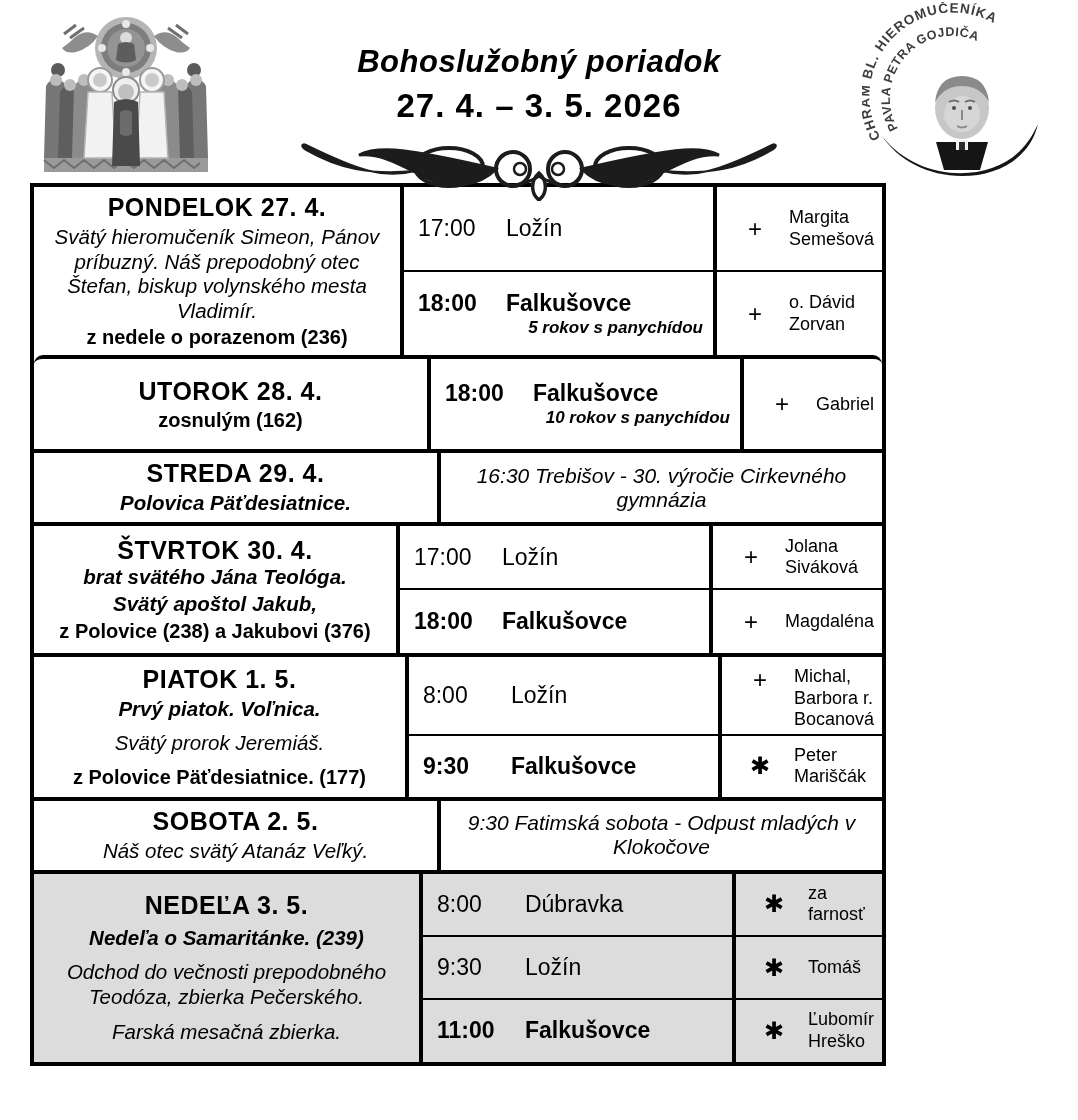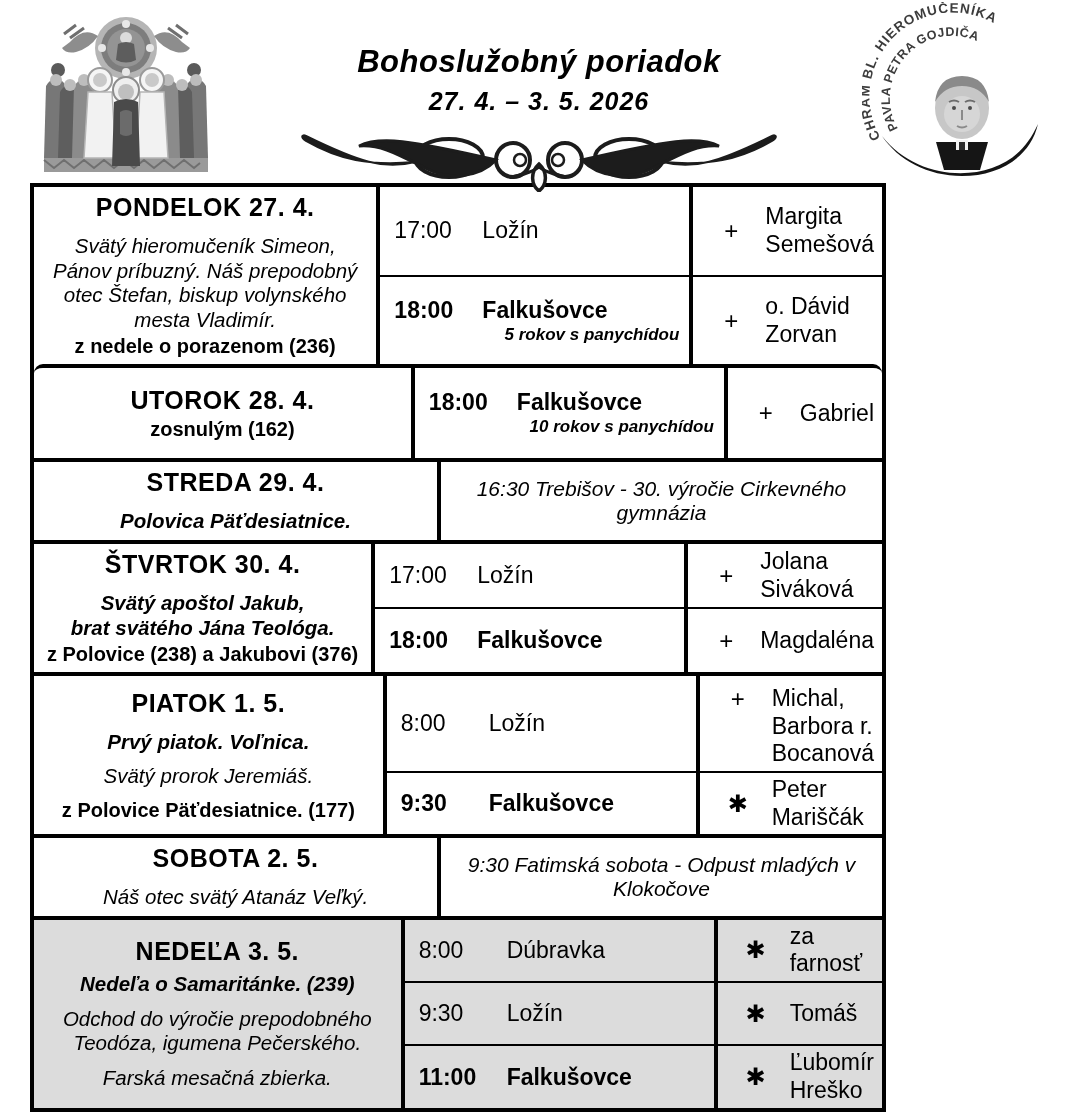--- a/index.html
+++ b/index.html
@@ -5,54 +5,54 @@
   html,body{margin:0;padding:0;background:#fff;}
   .page{position:relative;width:1078px;height:1120px;background:#fff;overflow:hidden;
         font-family:"Liberation Sans",sans-serif;color:#000;}
 
   
   .header{position:relative;height:183px;}
   .icon-asc{position:absolute;left:40px;top:8px;width:172px;height:167px;}
   .logo{position:absolute;right:36px;top:2px;width:180px;height:174px;}
   .title-wrap{position:absolute;left:0;right:0;top:30px;text-align:center;margin-top:14px;}
   .title1{font-size:31px;font-weight:bold;font-style:italic;letter-spacing:.5px;}
-  .title2{font-size:25px;font-weight:bold;font-style:italic;margin-top:7px;letter-spacing:1px;}
+  .title2{font-size:33px;font-weight:bold;margin-top:7px;letter-spacing:1px;}
   .flourish{display:block;margin:6px auto 0;}
 
   
   .sched{margin-left:30px;width:856px;border:4px solid #000;box-sizing:border-box;}
   .day{display:flex;box-sizing:border-box;}
   .day + .day{border-top:4px solid #000;}
   .day.highlight{background:#dcdcdc;}
 
   .left-cell{width:407px;box-sizing:border-box;border-right:4px solid #000;
              display:flex;flex-direction:column;justify-content:center;align-items:center;
              text-align:center;padding:6px 10px;}
   .dtitle{font-weight:bold;font-size:25px;letter-spacing:.5px;}
-  .dfeast{font-style:italic;font-size:20.5px;line-height:1.2;margin-top:12px;}
+  .dfeast{font-style:italic;font-size:20.5px;line-height:1.2;margin-top:3px;}
   .dfeast.bi{font-weight:bold;}
   .drubric{font-weight:bold;font-size:20px;margin-top:3px;}
   .gap{margin-top:10px;}
 
   .services{flex:1;display:flex;flex-direction:column;}
   .svc{flex:1;display:flex;}
   .svc + .svc{border-top:2px solid #000;}
   .mid{width:309px;box-sizing:border-box;display:flex;flex-direction:column;
        justify-content:center;padding:3px 8px 3px 14px;}
   .mid-line{display:flex;align-items:baseline;}
   .time{width:64px;text-align:left;font-size:23px;flex-shrink:0;}
   .place{margin-left:24px;font-size:23px;}
   .svc.bold .time,.svc.bold .place{font-weight:bold;}
   .note{font-size:17px;font-weight:bold;font-style:italic;text-align:right;
         padding-right:2px;margin-top:1px;}
   .int{flex:1;box-sizing:border-box;border-left:4px solid #000;display:flex;
        align-items:center;padding:3px 8px 3px 22px;}
   .int.top{align-items:flex-start;padding-top:9px;}
   .sym{width:32px;text-align:center;font-size:24px;flex-shrink:0;}
-  .name{margin-left:18px;font-size:23px;line-height:1.2;}
+  .name{margin-left:18px;font-size:18px;line-height:1.2;}
   .merged{flex:1;display:flex;align-items:center;justify-content:center;
           font-style:italic;font-size:21px;text-align:center;padding:0 6px;}
 
   
   .h-mon{min-height:153px;} .h-tue{min-height:94px;border-radius:9px;} .h-wed{min-height:63px;}
   .h-thu{min-height:131px;} .h-fri{min-height:144px;} .h-sat{min-height:65px;}
   .h-sun{min-height:192px;}
 </style>
 </head>
 <body>
@@ -233,22 +233,22 @@
         <div class="dfeast bi">Polovica Päťdesiatnice.</div>
       </div>
       <div class="services">
         <div class="merged">16:30  Trebišov  -  30. výročie Cirkevného gymnázia</div>
       </div>
     </div>
 
     <div class="day h-thu">
       <div class="left-cell">
         <div class="dtitle">ŠTVRTOK  30. 4.</div>
+        <div class="dfeast bi" style="margin-top:0;">brat svätého Jána Teológa.</div>
         <div class="dfeast bi">Svätý apoštol Jakub,</div>
-        <div class="dfeast bi" style="margin-top:0;">brat svätého Jána Teológa.</div>
         <div class="drubric">z Polovice (238) a Jakubovi (376)</div>
       </div>
       <div class="services">
         <div class="svc">
           <div class="mid">
             <div class="mid-line">
               <span class="time">17:00</span>
               <span class="place">Ložín</span>
             </div>
           </div>
@@ -314,21 +314,21 @@
       </div>
       <div class="services">
         <div class="merged">9:30  Fatimská sobota  -  Odpust mladých v Klokočove</div>
       </div>
     </div>
 
     <div class="day h-sun highlight">
       <div class="left-cell">
         <div class="dtitle">NEDEĽA  3. 5.</div>
         <div class="dfeast bi gap" style="margin-top:6px;">Nedeľa o Samaritánke. (239)</div>
-        <div class="dfeast gap">Odchod do výročie prepodobného Teodóza, igumena Pečerského.</div>
+        <div class="dfeast gap">Odchod do večnosti prepodobného Teodóza, zbierka Pečerského.</div>
         <div class="dfeast gap">Farská mesačná zbierka.</div>
       </div>
       <div class="services">
         <div class="svc">
           <div class="mid">
             <div class="mid-line">
               <span class="time">8:00</span>
               <span class="place">Dúbravka</span>
             </div>
           </div>

